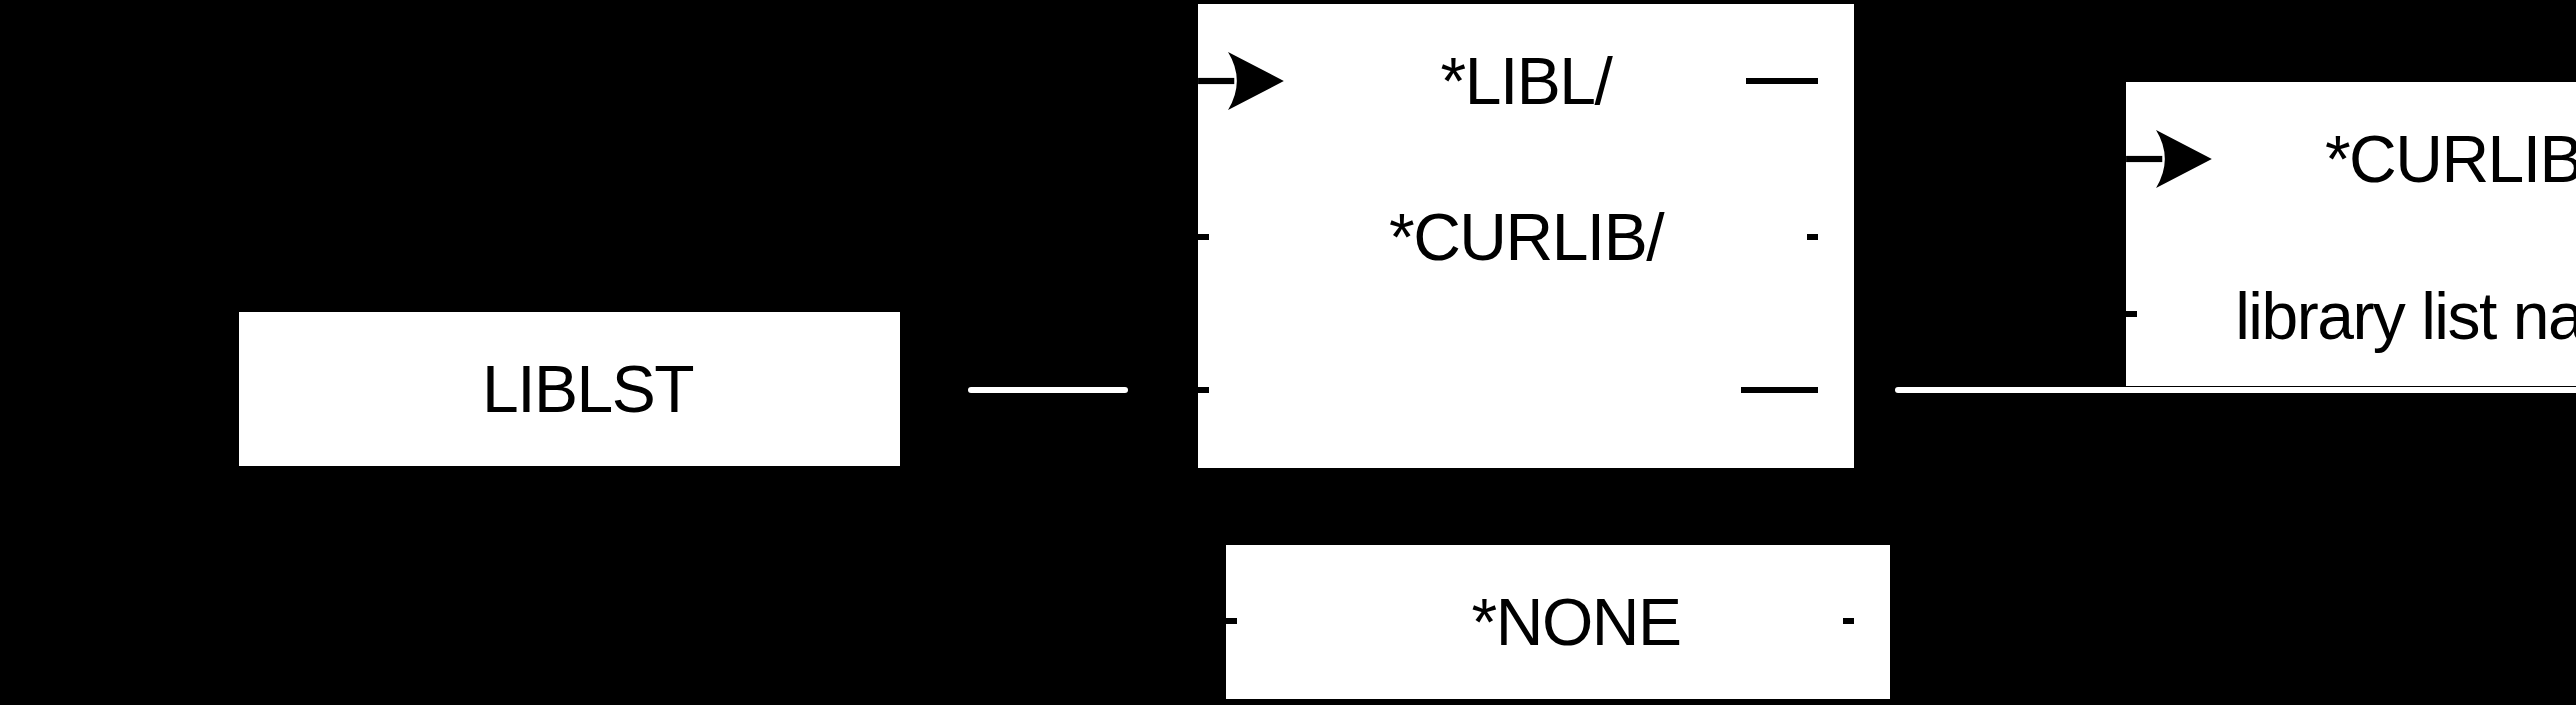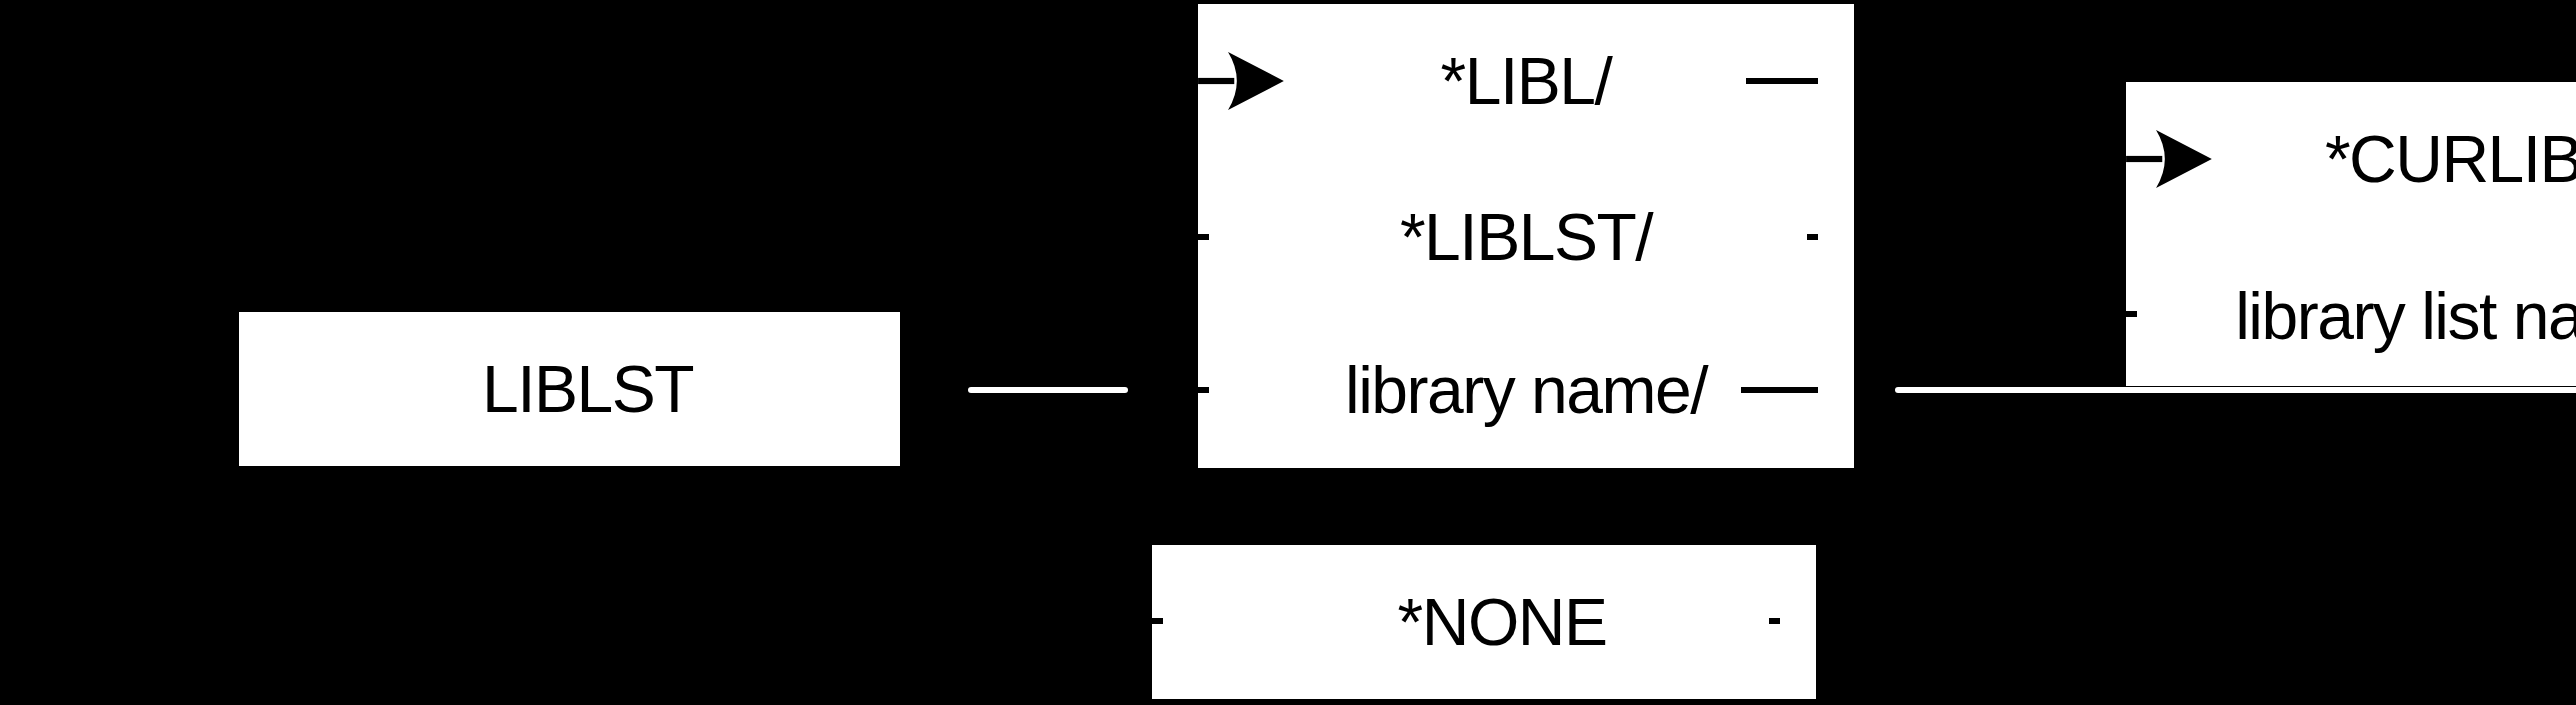--- a/index.html
+++ b/index.html
@@ -54,34 +54,31 @@
 
     <svg class="arrow" style="left:0;top:46px;" viewBox="0 0 170 120">
       <rect x="0" y="54" width="70" height="12" fill="#000000"></rect>
       <path d="M58,4 Q92,60 58,116 L166,60 Z" fill="#000000"></path>
     </svg>
 
     <div class="row" style="top:41px;">
       <span class="label">*LIBL/</span>
     </div>
     <div class="row" style="top:197px;">
-      <span class="label">*LIBLST/</span>
-    </div>
-    <div class="row" style="top:350px;">
-      <span class="label">library name/</span>
+      <span class="label">*CURLIB/</span>
     </div>
 
     <div class="stub" style="left:548px;top:74px;width:72px;"></div>
     <div class="stub" style="left:0;top:230px;width:11.3px;"></div>
     <div class="stub" style="left:609px;top:230px;width:11.3px;"></div>
     <div class="stub" style="left:0;top:383px;width:11.3px;"></div>
     <div class="stub" style="left:543px;top:383px;width:77px;"></div>
   </div>
 
-  <div class="box centerbox" style="left:1108px;top:545px;width:628px;height:154px;">
+  <div class="box centerbox" style="left:1182px;top:545px;width:628px;height:154px;">
     <span class="label">*NONE</span>
     <div class="stub" style="left:0;top:73px;width:11.3px;"></div>
     <div class="stub" style="left:617px;top:73px;width:11.3px;"></div>
   </div>
 
   <div class="rail" style="left:1895px;top:387px;width:1088px;"></div>
 
   <div class="box" style="left:2126px;top:82px;width:619px;height:304px;">
 
     <svg class="arrow" style="left:0;top:46px;" viewBox="0 0 170 120">

